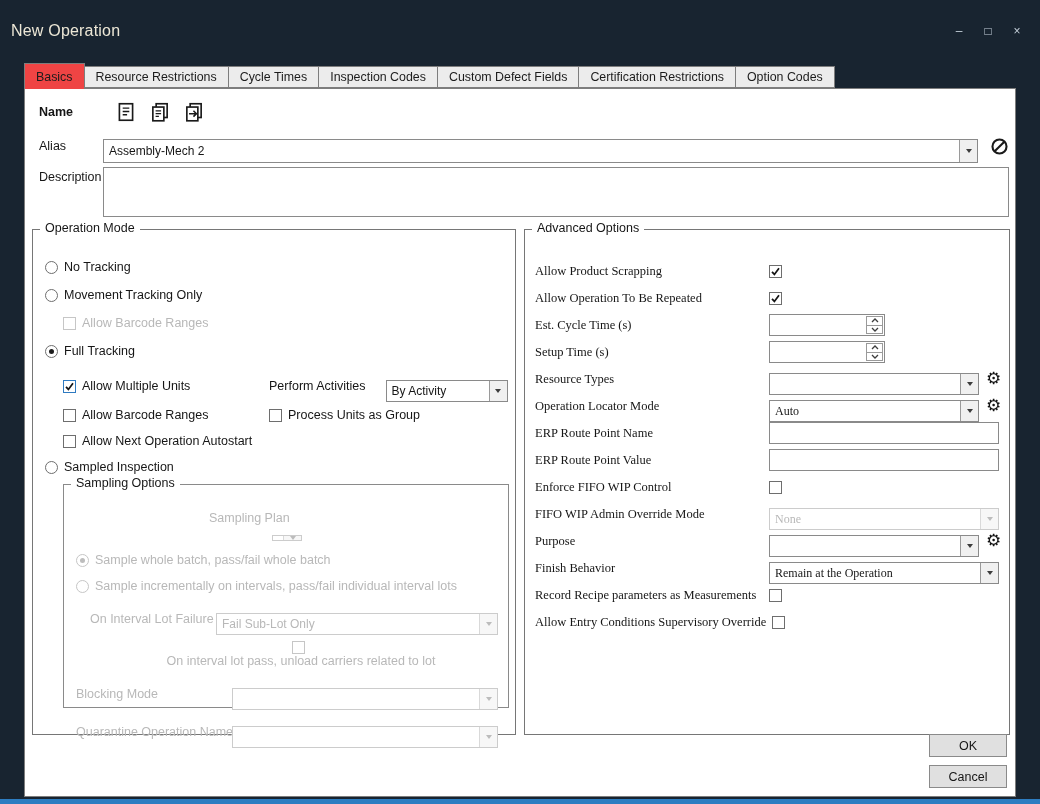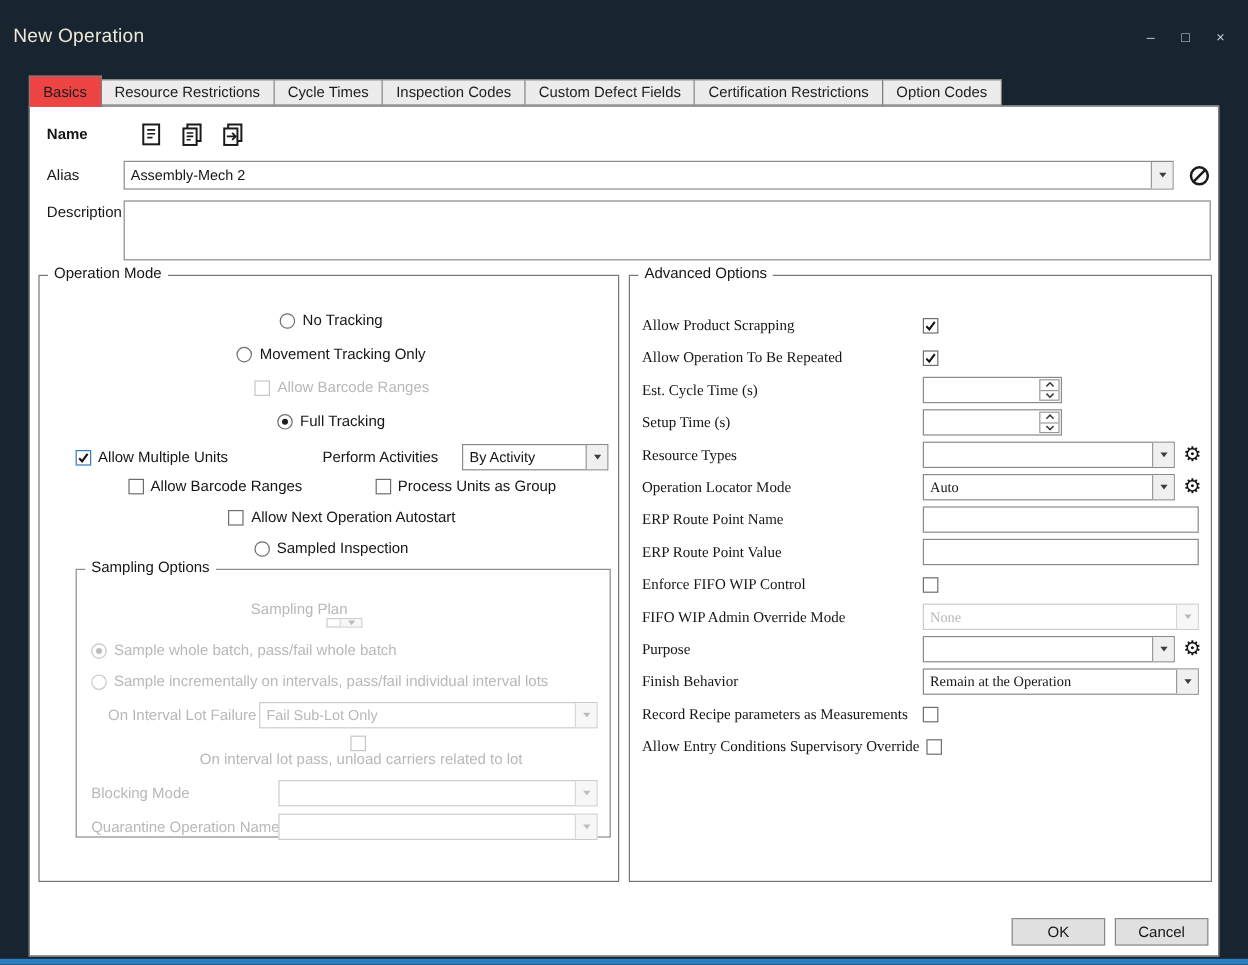--- a/index.html
+++ b/index.html
@@ -38,39 +38,39 @@
   .desc-box{flex:1;height:50px;border:1px solid #8a8a8a;background:#fff;resize:none;outline:none;font-family:"Liberation Sans",sans-serif;font-size:12.5px;padding:3px 6px;}
 
   
   .groupbox{position:absolute;border:1px solid #767676;background:#fff;}
   #gb-operation{left:7px;top:140px;width:484px;height:506px;}
   #gb-advanced{left:499px;top:140px;width:486px;height:506px;}
   .gb-title{position:absolute;top:-9px;left:7px;background:#fff;padding:0 5px;font-size:12.5px;color:#161616;white-space:nowrap;}
 
   
   .om-body{padding:28px 8px 0 12px;}
-  .mrow{display:flex;align-items:center;min-height:18px;margin-bottom:10px;justify-content:center;}
+  .mrow{display:flex;align-items:center;min-height:18px;margin-bottom:10px;}
   .mrow.h22{min-height:22px;margin-bottom:4px;}
   .mrow.mb8{margin-bottom:8px;}
   .indent1{margin-left:18px;}
   .grp-left{width:206px;flex:none;display:flex;align-items:center;}
 
   .rb{width:13px;height:13px;border:1px solid #6e6e6e;border-radius:50%;background:#fff;position:relative;flex:none;}
   .rb.selected::after{content:"";position:absolute;inset:3px;border-radius:50%;background:#1c1c1c;}
   .rb.disabled{border-color:#c6c6c6;}
   .rb.disabled.selected::after{background:#bdbdbd;}
   .cb{width:13px;height:13px;border:1px solid #6e6e6e;background:#fff;display:inline-flex;align-items:center;justify-content:center;flex:none;}
   .cb.blue{border-color:#2e7ac1;}
   .cb.disabled{border-color:#c6c6c6;}
   .cb svg{width:11px;height:11px;display:block;}
   .tick path{stroke:#141414;stroke-width:1.9;fill:none;}
   .ctl-label{margin-left:6px;font-size:12.5px;color:#161616;white-space:nowrap;}
   .dis{color:#b8b8b8;}
 
-  .combo{height:22px;border:1px solid #8a8a8a;background:#fff;display:flex;align-items:center;flex:none;}
+  .combo{height:22px;border:1px solid #8a8a8a;background:#fff;display:flex;align-items:center;flex:none;margin-top:10px;}
   .combo .val{flex:1;padding:0 5px;font-size:12px;color:#161616;white-space:nowrap;overflow:hidden;}
   .combo .dd{width:18px;align-self:stretch;border-left:1px solid #9a9a9a;background:#f0f0f0;display:flex;align-items:center;justify-content:center;flex:none;}
   .combo .dd::after{content:"";border-left:3.5px solid transparent;border-right:3.5px solid transparent;border-top:4.5px solid #3c3c3c;}
   .combo.disabled{border-color:#cccccc;}
   .combo.disabled .val{color:#b8b8b8;}
   .combo.disabled .dd{background:#f7f7f7;border-left-color:#d9d9d9;}
   .combo.disabled .dd::after{border-top-color:#bcbcbc;}
   .w122{width:122px;}
   .w210{width:210px;}
   .w230{width:230px;}
@@ -101,21 +101,21 @@
 
   .spin{width:116px;height:22px;border:1px solid #8a8a8a;background:#fff;display:flex;flex:none;}
   .sp-field{flex:1;}
   .sp-btns{width:17px;margin:1px;border:1px solid #9a9a9a;display:flex;flex-direction:column;flex:none;background:#fff;}
   .sp-up,.sp-dn{flex:1;display:flex;align-items:center;justify-content:center;}
   .sp-up{border-bottom:1px solid #9a9a9a;}
   .chev{width:8px;height:5px;display:block;}
   .chev path{stroke:#3c3c3c;stroke-width:1.3;fill:none;}
 
   
-  .footer{position:absolute;right:8px;bottom:8px;display:flex;gap:8px;}
+  .footer{position:absolute;right:8px;bottom:8px;display:flex;gap:8px;flex-direction:column;}
   .btn{width:78px;height:23px;background:#e0e0e0;border:1px solid #8a8a8a;display:flex;align-items:center;justify-content:center;font-size:12.5px;color:#161616;}
 </style>
 </head>
 <body>
 
 <div class="window">
 
   <div class="titlebar">
     <span class="win-title">New Operation</span>
     <div class="winctrls">

